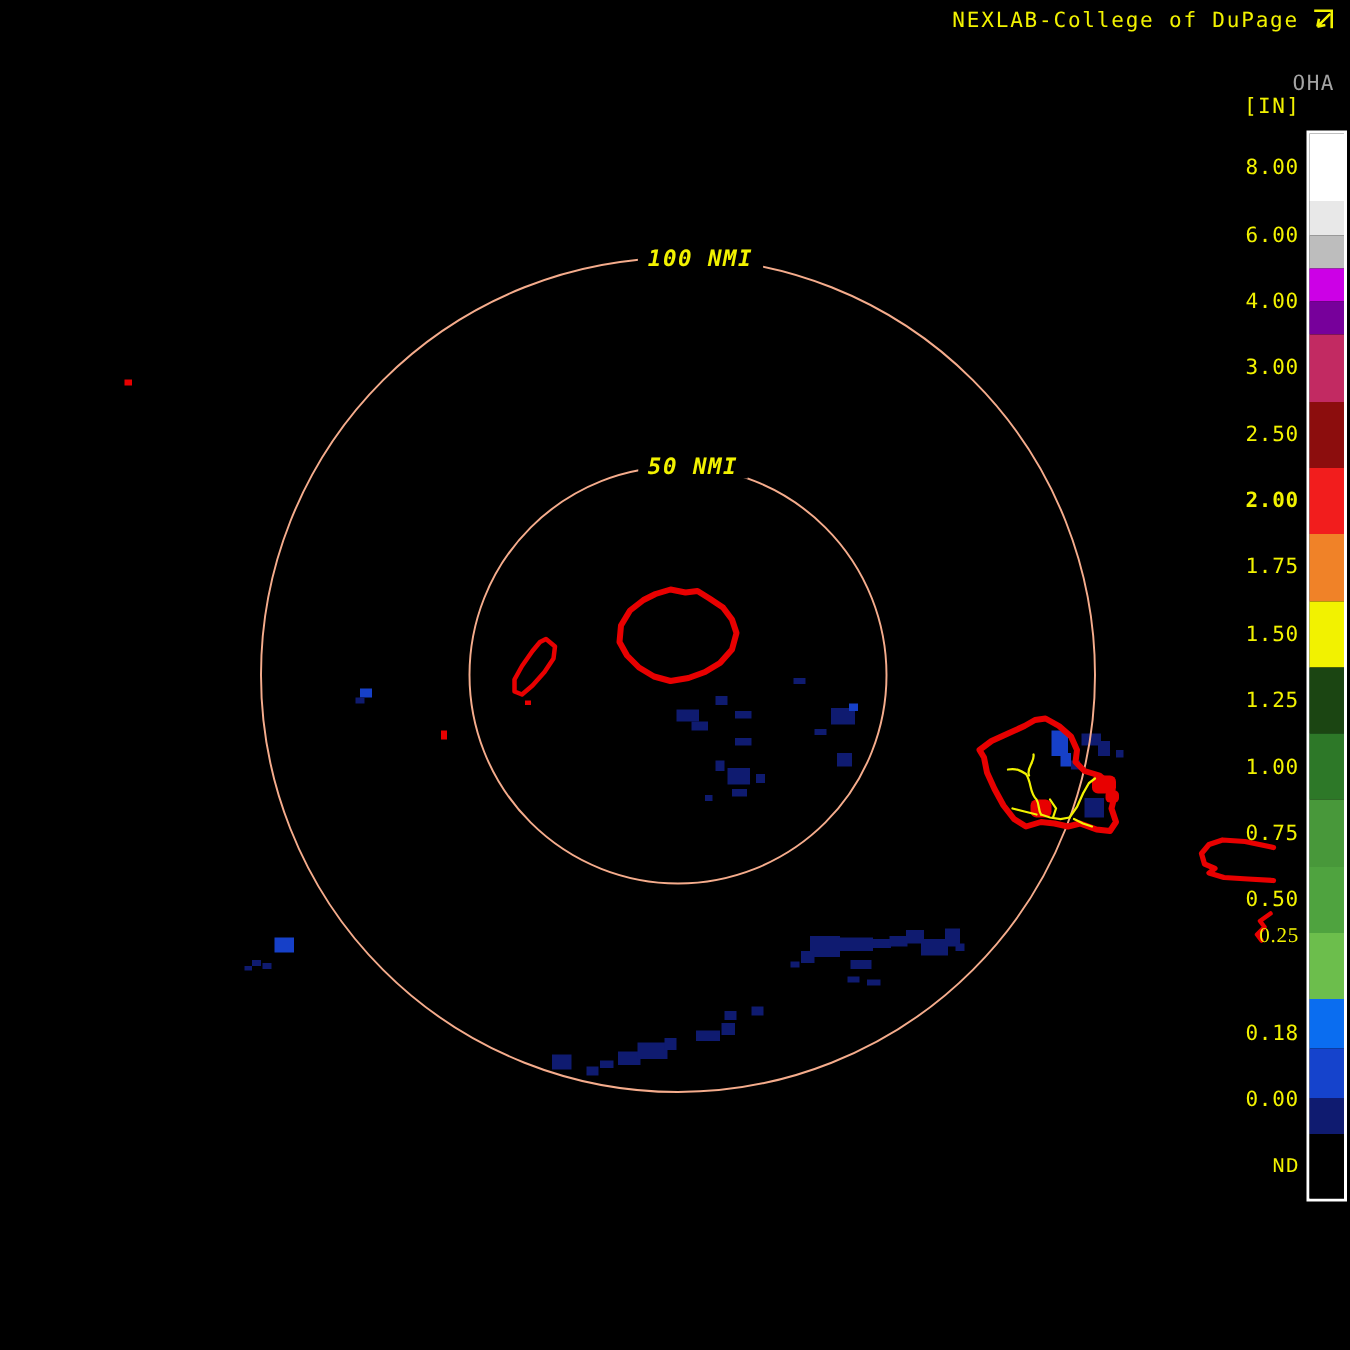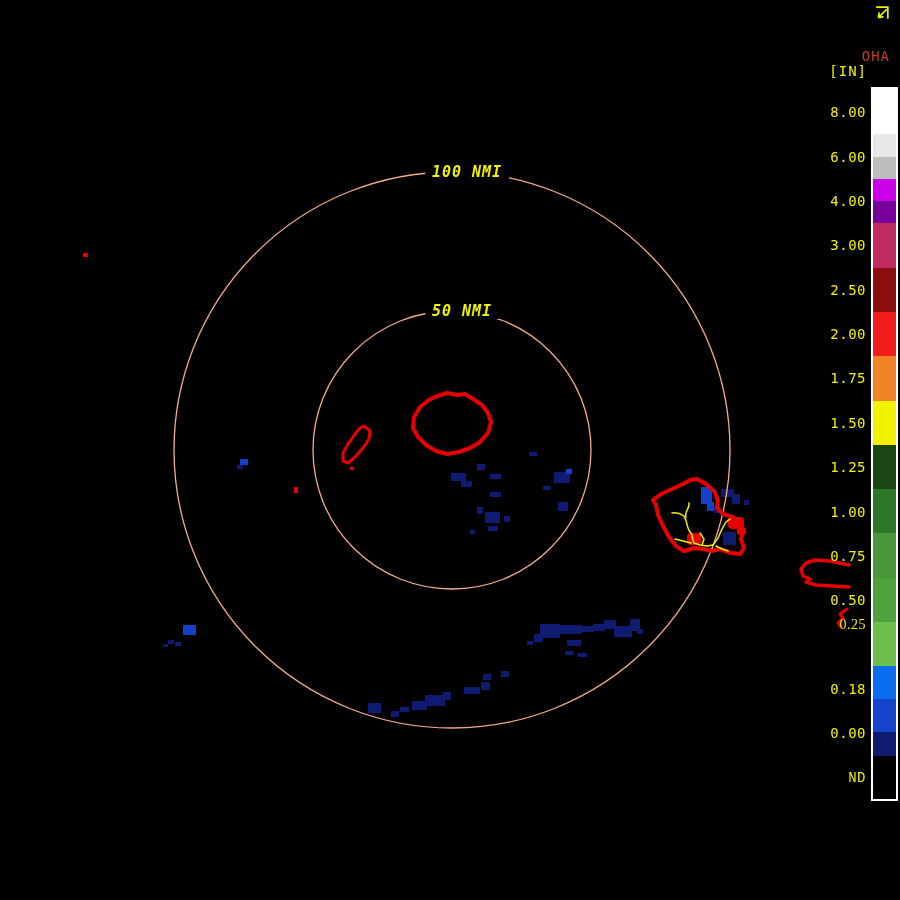--- a/index.html
+++ b/index.html
@@ -1,21 +1,21 @@
 <!DOCTYPE html>
 <html><head>
 <meta charset="utf-8">
 <style>
   html,body{margin:0;padding:0;background:#000;}
   .stage{position:relative;width:900px;height:900px;background:#000;overflow:hidden;
          font-family:"DejaVu Sans Mono",monospace;}
   svg.radar{position:absolute;left:0;top:0;}
   .credit{position:absolute;top:5px;right:9px;display:flex;align-items:center;gap:8px;
           color:#F2F200;font-size:14px;letter-spacing:1.2px;white-space:pre;}
-  .station{position:absolute;top:48px;right:10px;color:#c2410c;font-size:14px;letter-spacing:1px;}
+  .station{position:absolute;top:48px;right:10px;color:#a3a3a3;font-size:14px;letter-spacing:1px;}
   .units{position:absolute;top:63px;right:33px;color:#F2F200;font-size:14px;letter-spacing:1px;}
   .colorbar{position:absolute;top:87px;left:871px;width:23px;height:710px;
             border:2px solid #FFFFFF;display:flex;flex-direction:column;}
   .colorbar .seg{width:100%;}
   .scale-label{position:absolute;right:34px;width:70px;color:#F2F200;font-size:14px;
                line-height:18px;letter-spacing:0.5px;text-align:right;white-space:pre;}
   .caption{position:absolute;top:881px;left:0;width:900px;text-align:center;color:#E8E8E8;
            font-size:14px;letter-spacing:0.8px;white-space:pre;}
 </style>
 </head>
@@ -105,20 +105,21 @@
       </g>
     <g id="ring-label-layer">
         <rect x="425.25" y="164" width="83.5" height="16" fill="#000000"></rect>
         <text x="467" y="177" fill="#F2F200" text-anchor="middle" font-family="DejaVu Sans Mono, monospace" font-size="15" font-style="italic" font-weight="bold" letter-spacing="1">100 NMI</text>
         <rect x="425.5" y="303" width="73" height="16" fill="#000000"></rect>
         <text x="462" y="316" fill="#F2F200" text-anchor="middle" font-family="DejaVu Sans Mono, monospace" font-size="15" font-style="italic" font-weight="bold" letter-spacing="1">50 NMI</text>
       </g>
   </svg>
 
   <div class="credit">
+    <span>NEXLAB-College of DuPage</span>
     <svg width="17" height="17" viewBox="0 0 16 16">
       <path d="M2 2 H13 V13" fill="none" stroke="#F2F200" stroke-width="1.6"></path>
       <path d="M12 4 L4 12 M4 12 L9 11 M4 12 L5 7" fill="none" stroke="#F2F200" stroke-width="1.6"></path>
     </svg>
   </div>
 
   <div class="station">OHA</div>
   <div class="units">[IN]</div>
 
   <div class="colorbar" id="colorbar">
@@ -141,21 +142,21 @@
       <div class="seg" style="height: 33px; background: rgb(21, 67, 204);"></div>
       <div class="seg" style="height: 24px; background: rgb(15, 27, 112);"></div>
       <div class="seg" style="height: 43px; background: rgb(0, 0, 0);"></div>
     </div>
   <div id="scale-labels">
       <div class="scale-label" style="top: 103px;">8.00</div>
       <div class="scale-label" style="top: 148px;">6.00</div>
       <div class="scale-label" style="top: 192px;">4.00</div>
       <div class="scale-label" style="top: 236px;">3.00</div>
       <div class="scale-label" style="top: 281px;">2.50</div>
-      <div class="scale-label" style="top: 325px;">2.00</div>
+      <div class="scale-label" style="top: 325px; font-weight: bold;">2.00</div>
       <div class="scale-label" style="top: 369px;">1.75</div>
       <div class="scale-label" style="top: 414px;">1.50</div>
       <div class="scale-label" style="top: 458px; text-align: right;">1.25</div>
       <div class="scale-label" style="top: 503px;">1.00</div>
       <div class="scale-label" style="top: 547px;">0.75</div>
       <div class="scale-label" style="top: 591px;">0.50</div>
       <div class="scale-label" style="top: 616px; font-family: Liberation Serif, serif;">0.25</div>
       <div class="scale-label" style="top: 680px;">0.18</div>
       <div class="scale-label" style="top: 724px;">0.00</div>
       <div class="scale-label" style="top: 769px; font-family: Liberation Mono, monospace;">ND</div>

